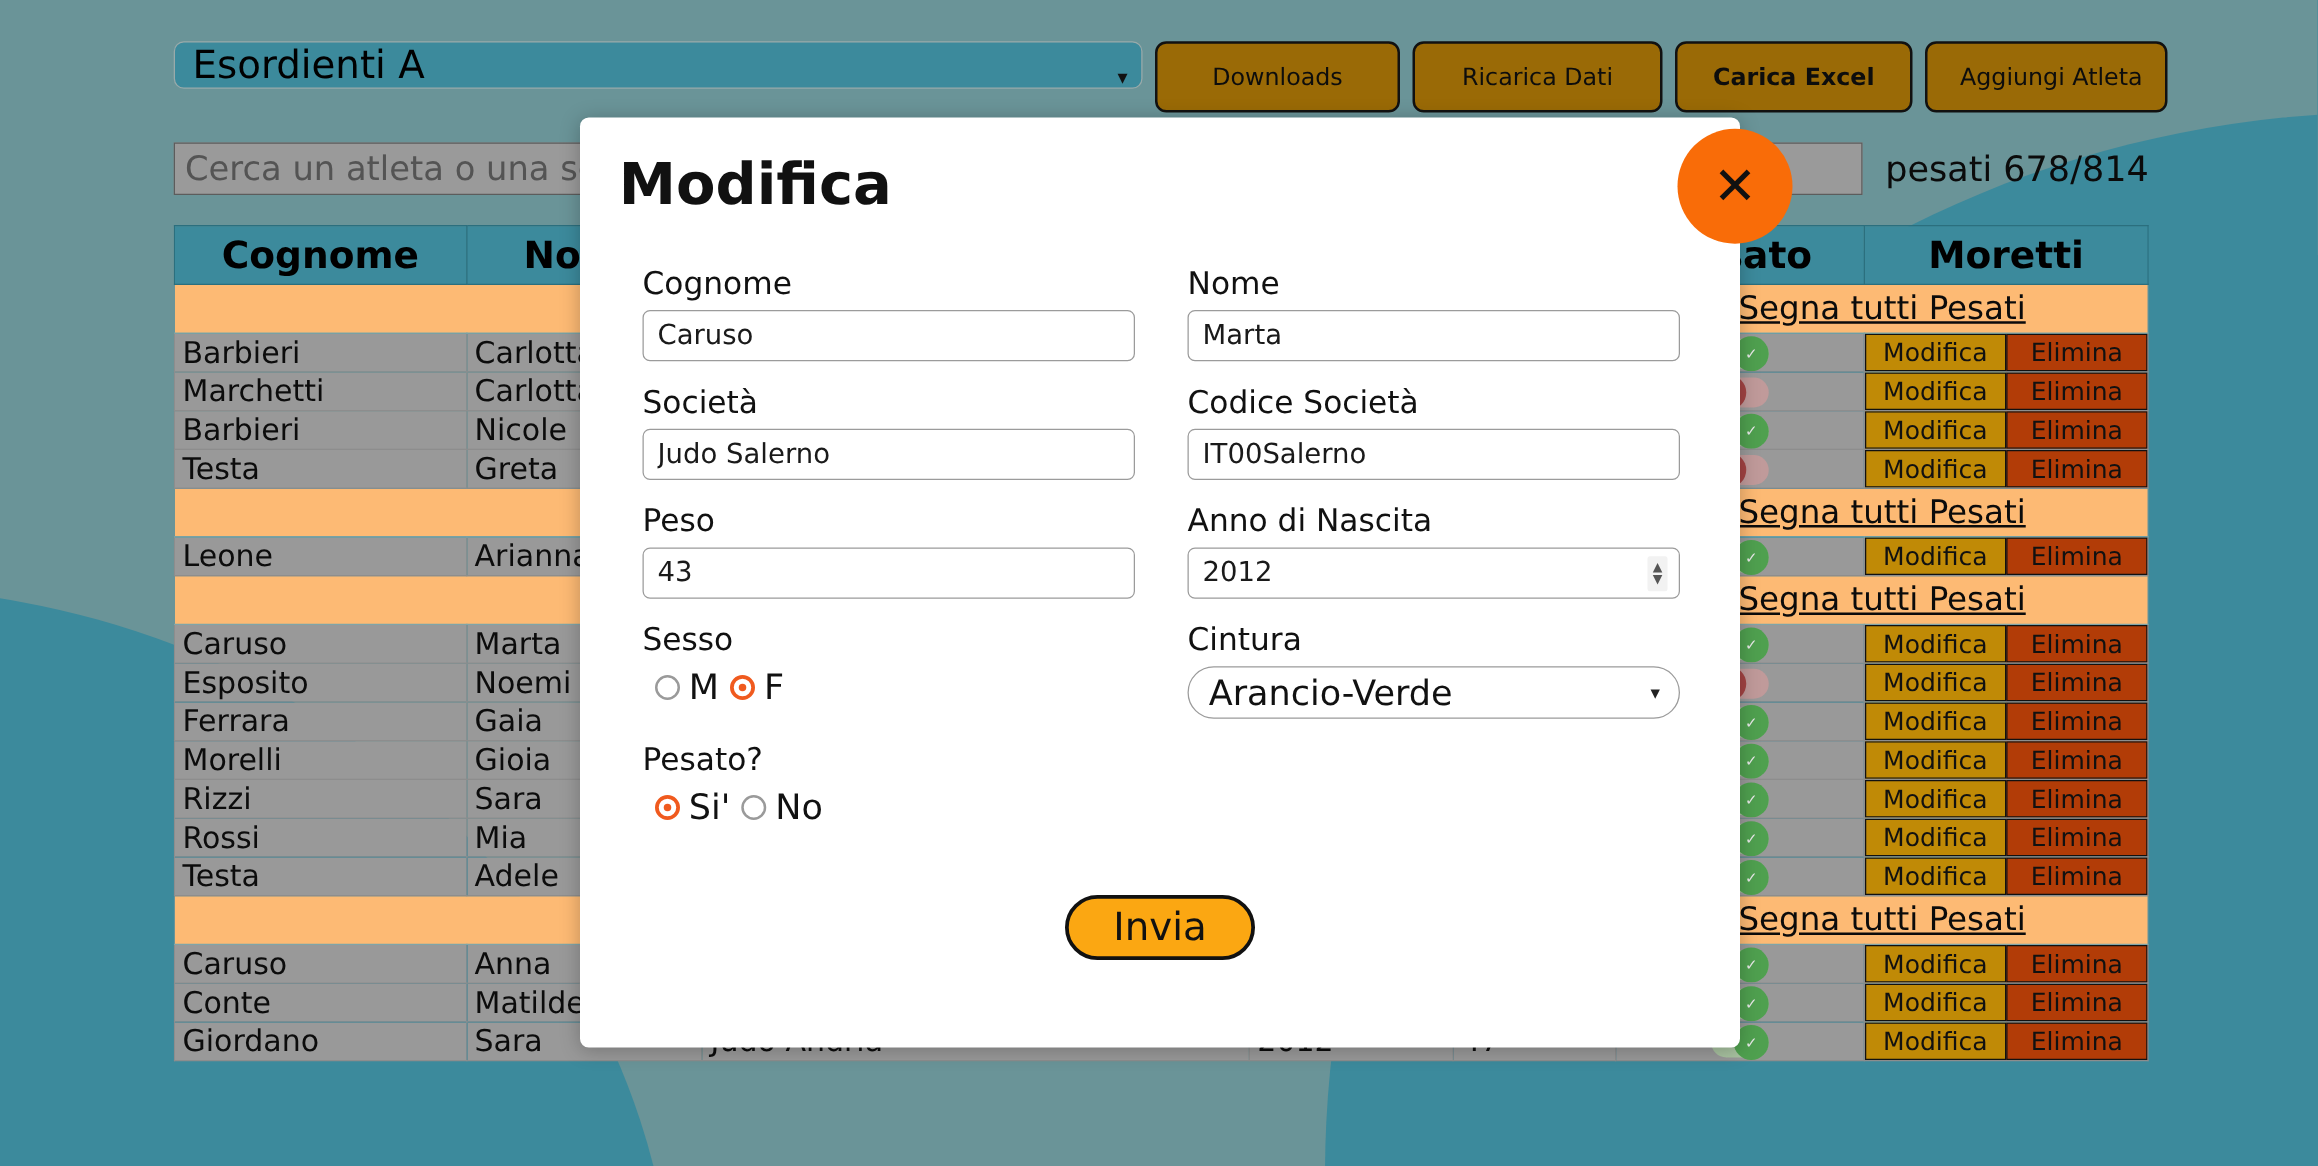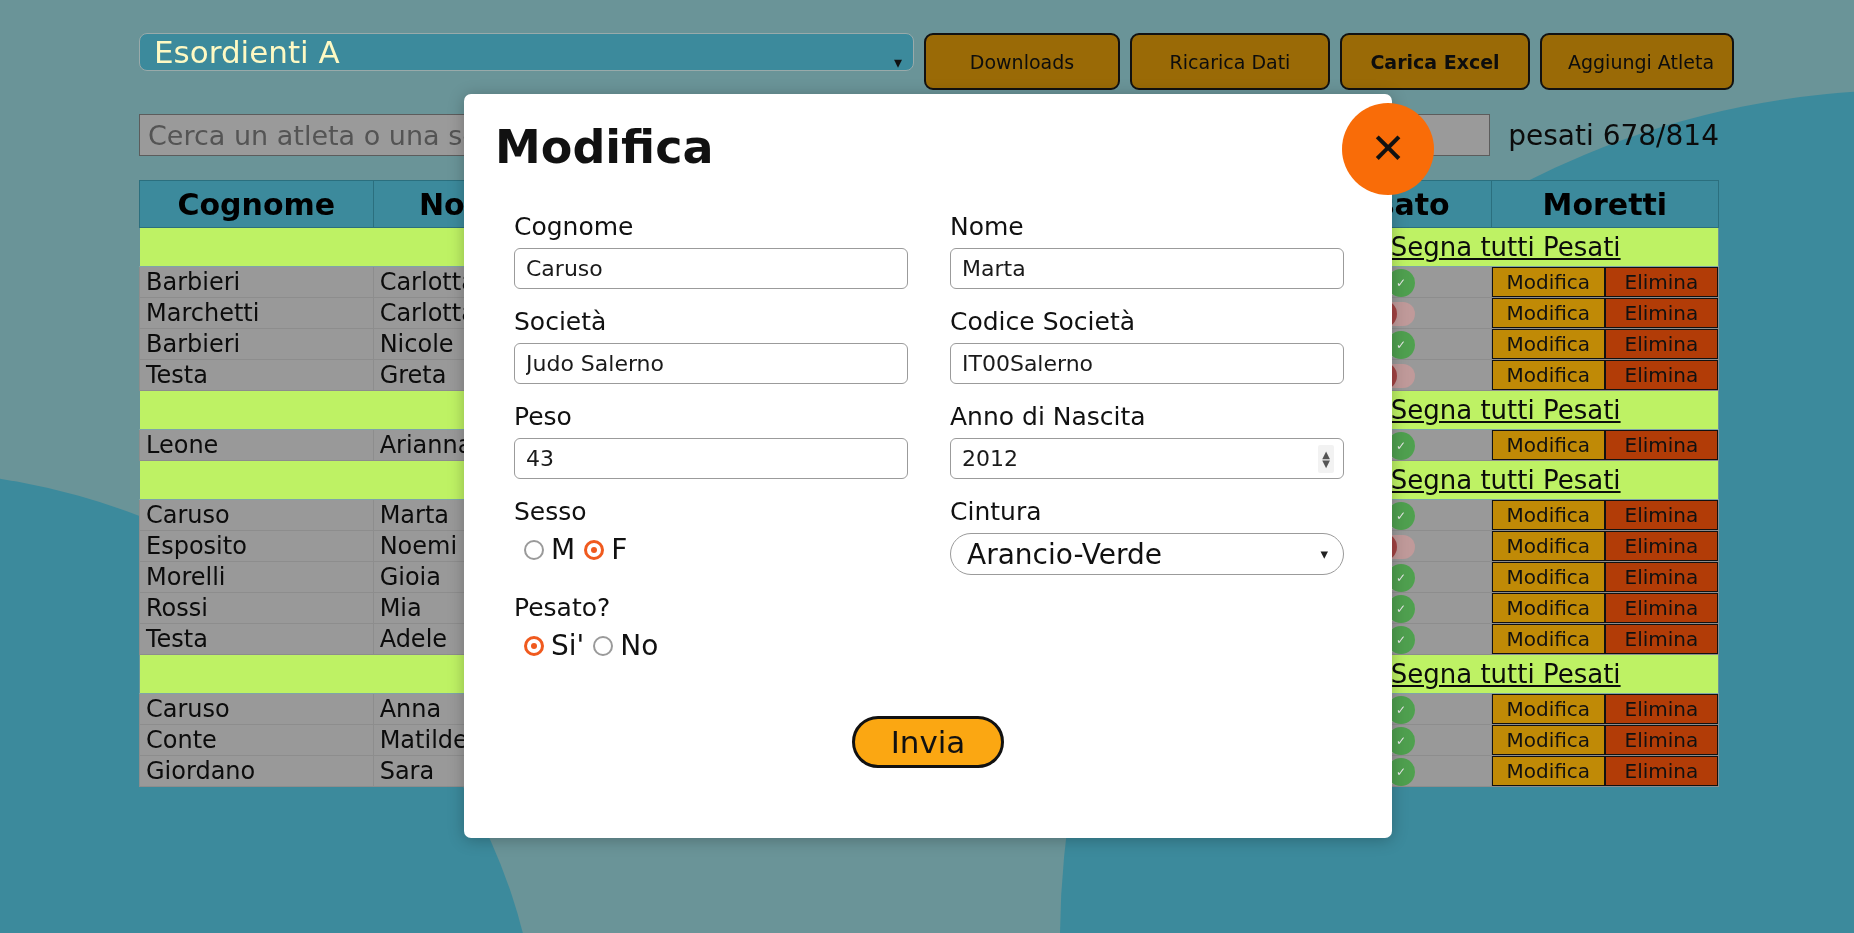--- a/index.html
+++ b/index.html
@@ -36,21 +36,21 @@
     position: absolute; left: 139px; top: 33px;
     width: 1580px; height: 57px;
     display: flex; gap: 10px; align-items: stretch;
   }
   .cat-select {
     width: 775px;
     background: #3c8a9c;
     border: 1px solid #9aa;
     border-radius: 8px;
     font-size: 31px;
-    color: #fef9c3;
+    color: #000000;
     padding: 0 14px;
     font-family: "DejaVu Sans", sans-serif;
     appearance: none;
     -webkit-appearance: none;
     position: relative;
   }
   .select-wrap { position: relative; width: 775px; }
   .select-wrap .chev {
     position: absolute; right: 12px; top: 50%;
     transform: translateY(-50%);
@@ -121,21 +121,21 @@
     border: 1px solid #8d8d8d;
     height: 30px;
     font-size: 24px;
     color: #0c0c0c;
     background: #999999;
     padding: 0 6px;
     overflow: hidden;
     white-space: nowrap;
   }
   tr.grouprow td {
-    background: #bef264;
+    background: #fdba74;
     border: 1px solid #6a9498;
     border-bottom: 1px solid #7fa5a8;
     height: 38px;
     text-align: center;
   }
   .segna-link {
     font-size: 26px; color: #0b0b0b;
     text-decoration: underline; cursor: pointer;
   }
   
@@ -438,22 +438,50 @@
             <td></td>
             <td class="pesato-cell"><span class="toggle off"><span class="knob">✕</span></span></td>
             <td class="actions-cell">
               <div class="act-inner">
                 <div class="btn-mod">Modifica</div>
                 <div class="btn-del">Elimina</div>
               </div>
             </td>
           </tr>
           <tr>
+            <td>Ferrara</td>
+            <td>Gaia</td>
+            <td></td>
+            <td></td>
+            <td></td>
+            <td class="pesato-cell"><span class="toggle on"><span class="knob">✓</span></span></td>
+            <td class="actions-cell">
+              <div class="act-inner">
+                <div class="btn-mod">Modifica</div>
+                <div class="btn-del">Elimina</div>
+              </div>
+            </td>
+          </tr>
+          <tr>
             <td>Morelli</td>
             <td>Gioia</td>
+            <td></td>
+            <td></td>
+            <td></td>
+            <td class="pesato-cell"><span class="toggle on"><span class="knob">✓</span></span></td>
+            <td class="actions-cell">
+              <div class="act-inner">
+                <div class="btn-mod">Modifica</div>
+                <div class="btn-del">Elimina</div>
+              </div>
+            </td>
+          </tr>
+          <tr>
+            <td>Rizzi</td>
+            <td>Sara</td>
             <td></td>
             <td></td>
             <td></td>
             <td class="pesato-cell"><span class="toggle on"><span class="knob">✓</span></span></td>
             <td class="actions-cell">
               <div class="act-inner">
                 <div class="btn-mod">Modifica</div>
                 <div class="btn-del">Elimina</div>
               </div>
             </td>

